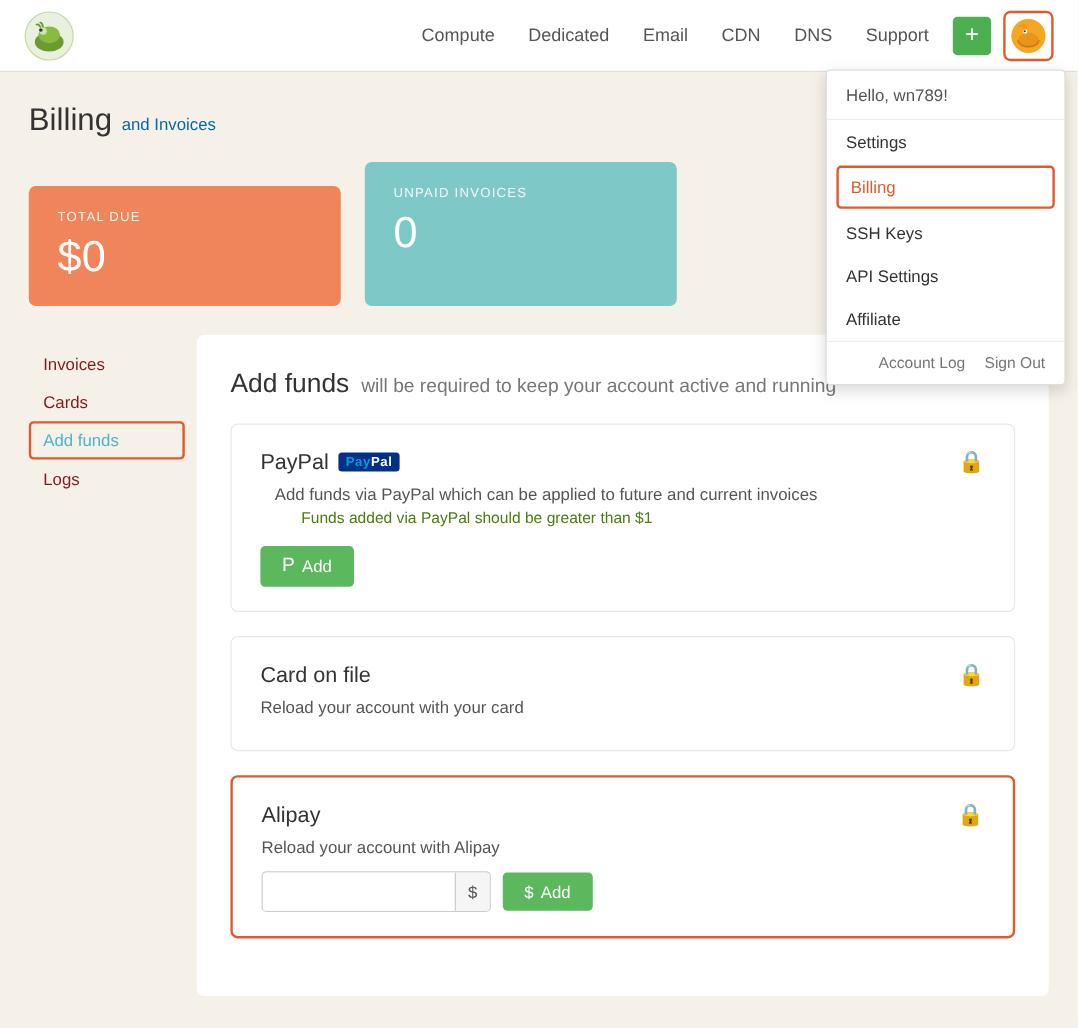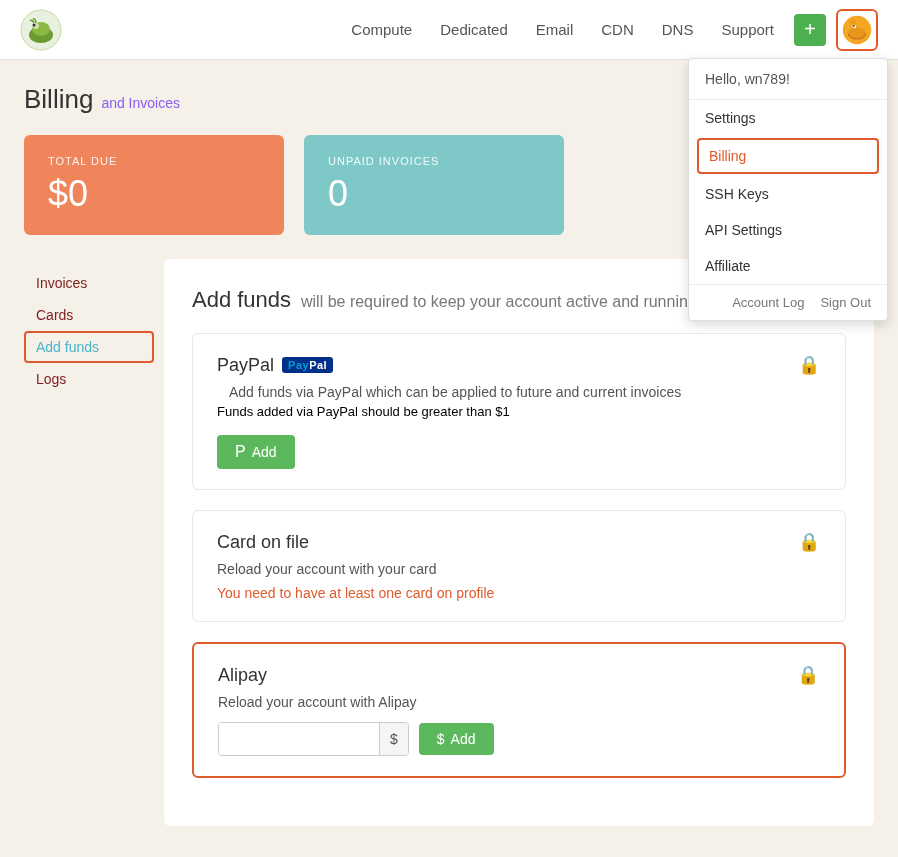--- a/index.html
+++ b/index.html
@@ -131,38 +131,38 @@
       gap: 8px;
       margin-bottom: 20px;
     }
     .billing-title {
       font-size: 26px;
       font-weight: 300;
       color: #333;
     }
     .billing-subtitle {
       font-size: 14px;
-      color: #8b5cf6;
+      color: #0369a1;
     }
 
     
     .cards-row {
       display: flex;
       gap: 0;
       margin-bottom: 24px;
     }
     .stat-card {
       flex: 0 0 260px;
       border-radius: 6px;
       padding: 20px 24px;
       color: #fff;
       position: relative;
       overflow: hidden;
     }
-    .stat-card.orange { background: #f0845a; }
+    .stat-card.orange { background: #f0845a; margin-top: 20px; }
     .stat-card.teal { background: #7ec8c8; }
     .stat-card-label {
       font-size: 11px;
       letter-spacing: 1px;
       text-transform: uppercase;
       opacity: 0.9;
       margin-bottom: 6px;
     }
     .stat-card-value {
       font-size: 36px;
@@ -246,23 +246,24 @@
       color: #ccc;
       font-size: 18px;
     }
     .payment-desc {
       color: #555;
       font-size: 14px;
       margin-bottom: 4px;
       margin-left: 12px;
     }
     .payment-note {
-      color: #000000;
+      color: #4d7c0f;
       font-size: 13px;
       margin-bottom: 16px;
+      margin-left: 34px;
     }
     .btn-add-paypal {
       background: #5cb85c;
       color: #fff;
       border: none;
       border-radius: 4px;
       padding: 8px 18px;
       font-size: 14px;
       cursor: pointer;
       display: flex;
@@ -439,21 +440,20 @@
       </div>
 
       <div class="payment-section">
         <div class="payment-title-row">
           <div class="payment-title">
             <span>Card on file</span>
           </div>
           <span class="lock-icon">🔒</span>
         </div>
         <p class="card-on-file-note">Reload your account with your card</p>
-        <p class="card-warning">You need to have at least one card on profile</p>
       </div>
 
       <div class="payment-section highlighted">
         <div class="payment-title-row">
           <div class="alipay-title">Alipay</div>
           <span class="lock-icon">🔒</span>
         </div>
         <p class="alipay-desc">Reload your account with Alipay</p>
         <div class="alipay-input-row">
           <div class="alipay-amount-wrapper">

